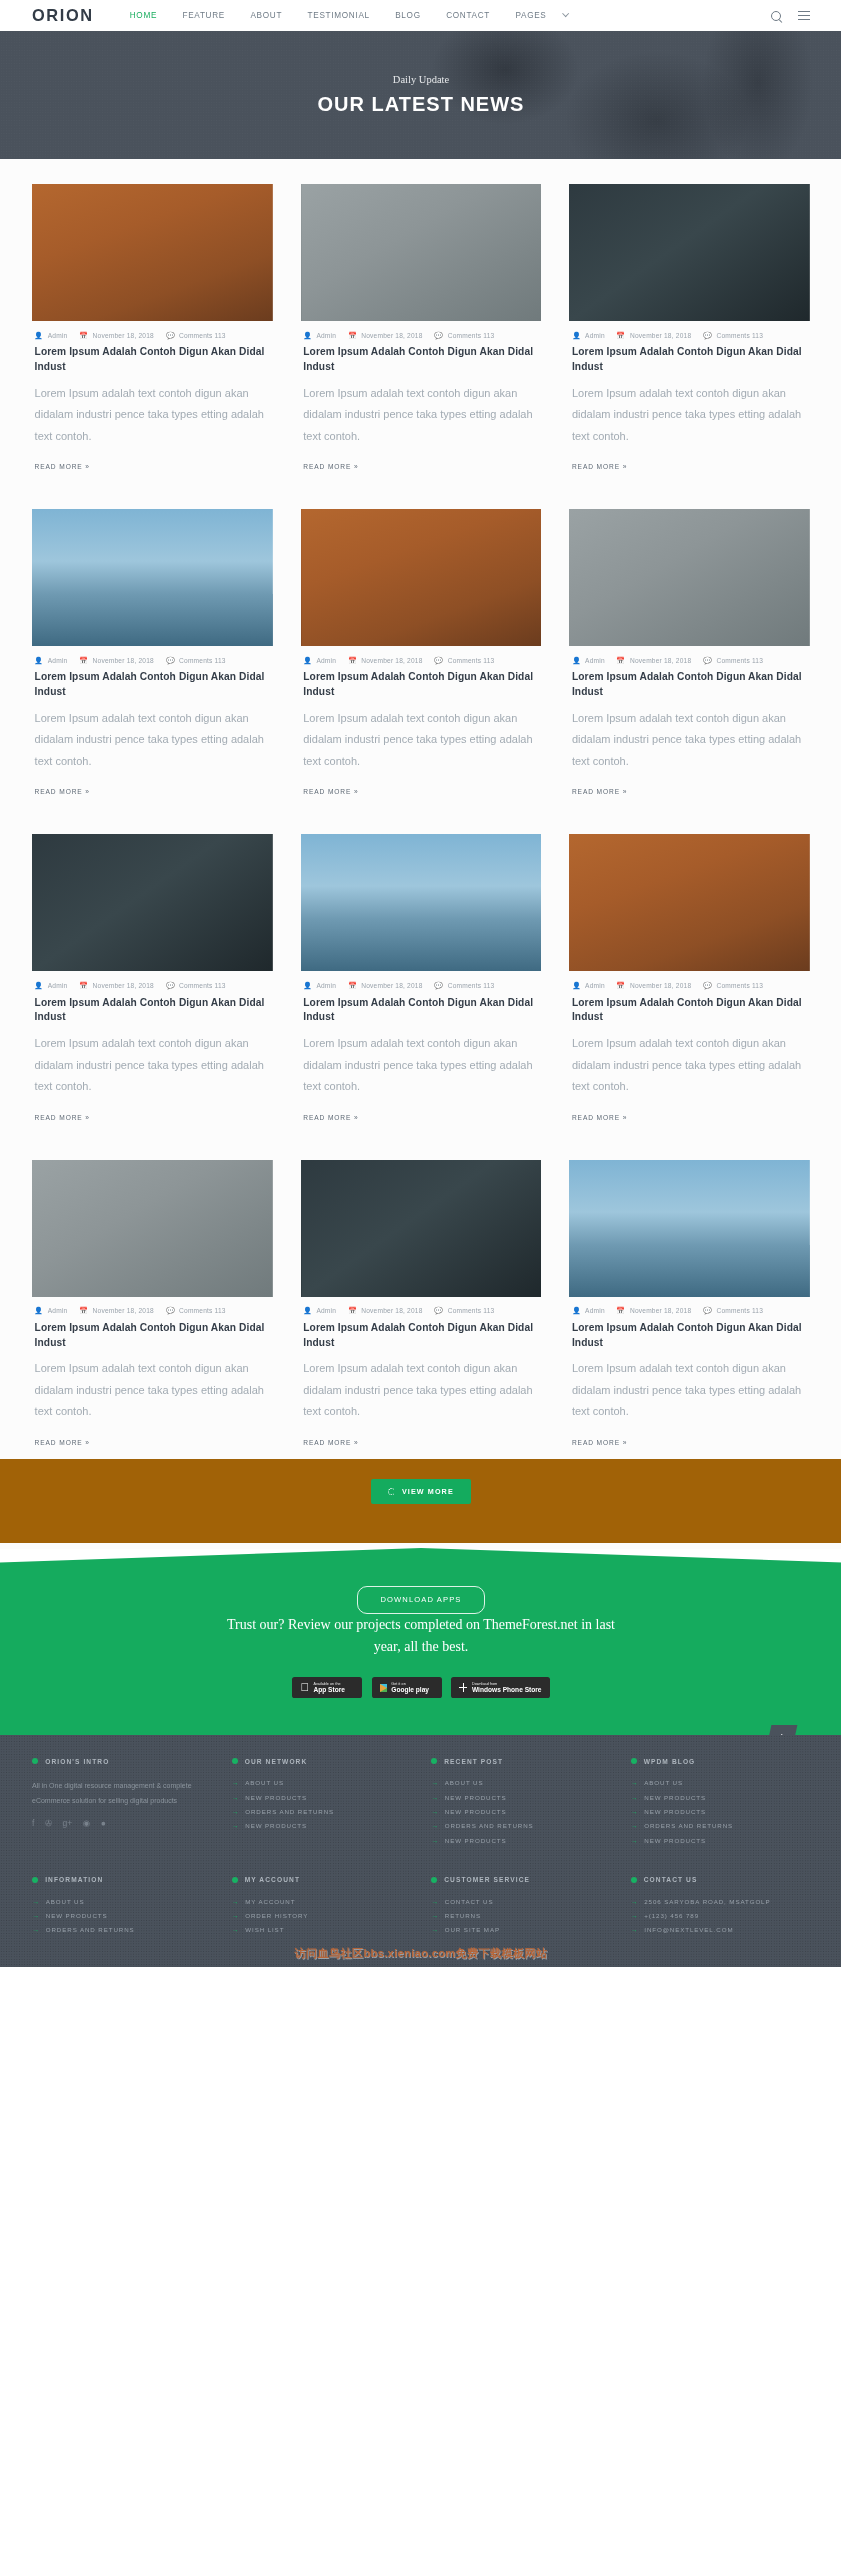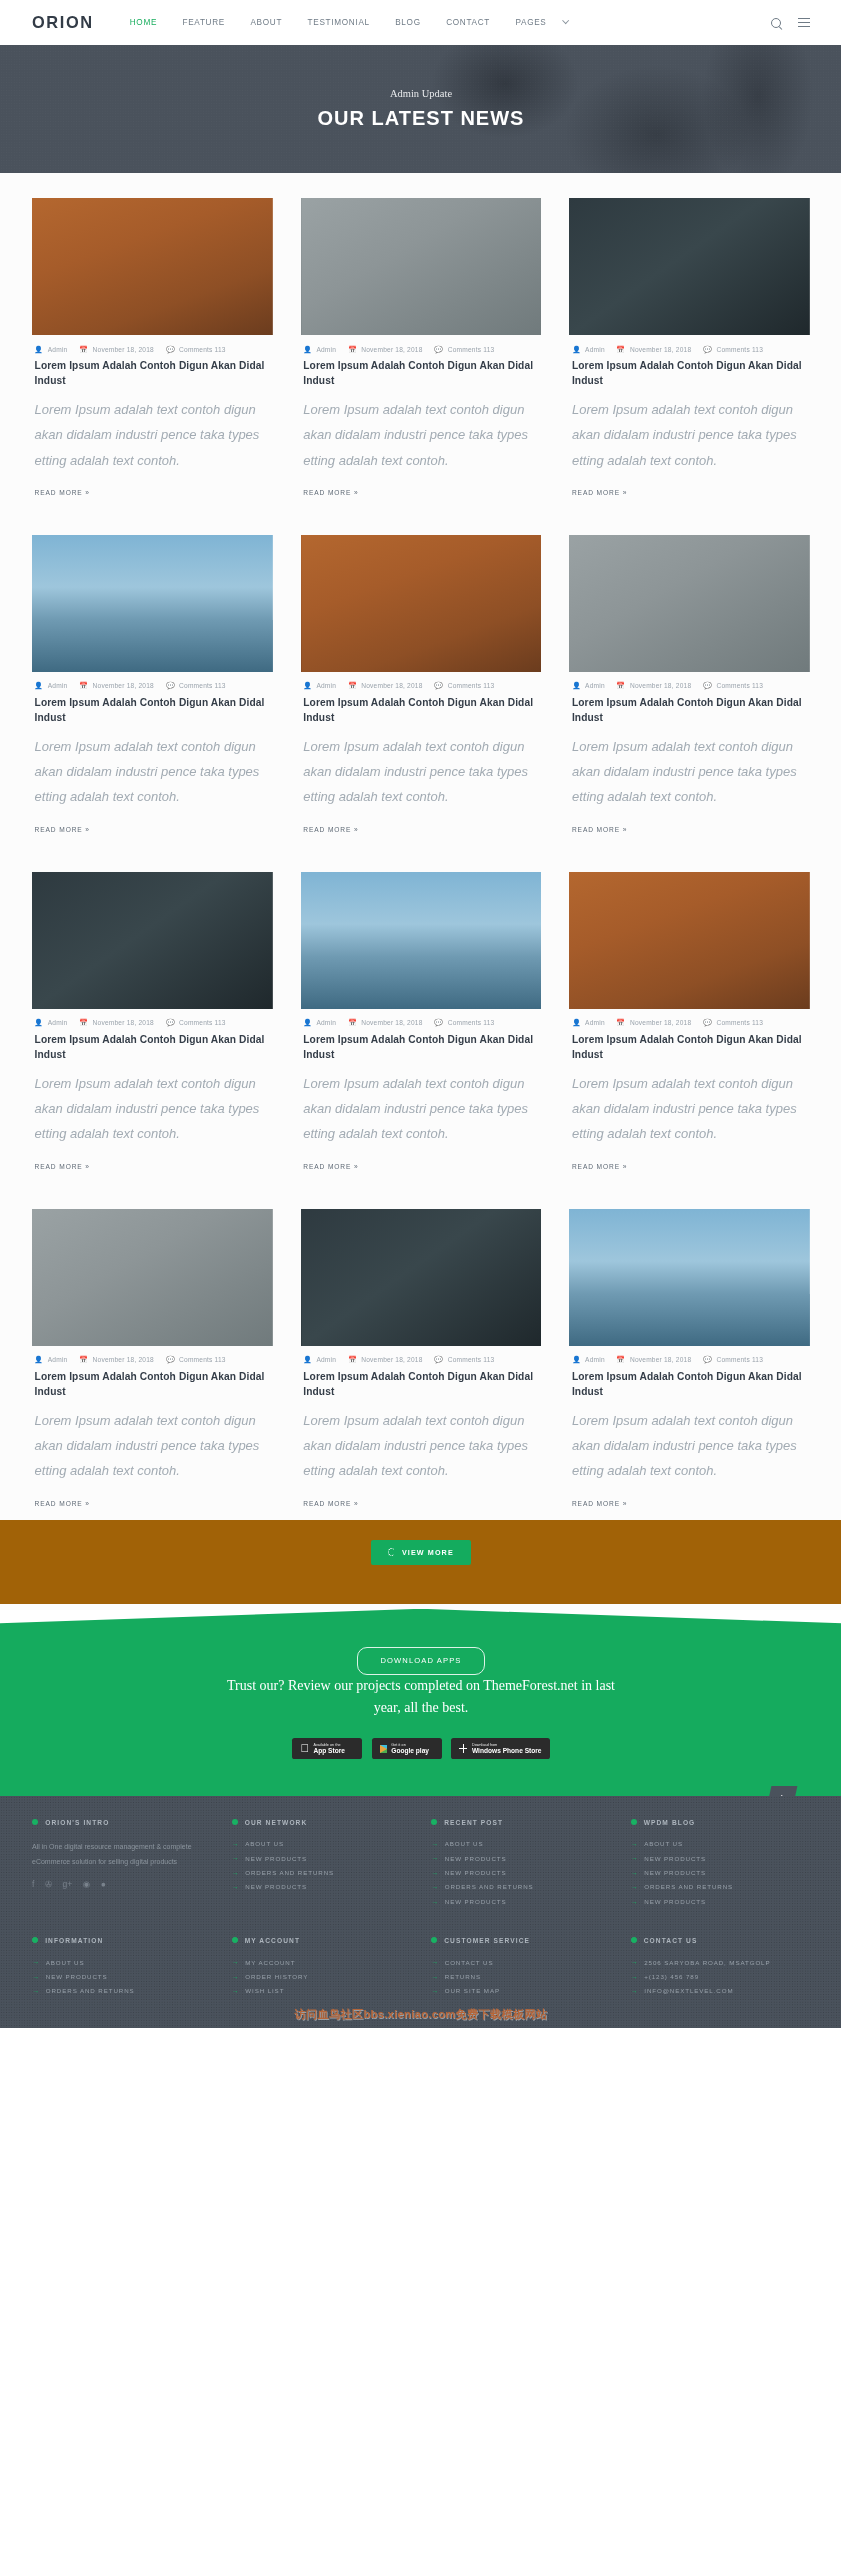--- a/index.html
+++ b/index.html
@@ -5,21 +5,21 @@
   * { box-sizing: border-box; margin: 0; padding: 0; }
   body {
     width: 842px;
     background: #fff;
     font-family: "Liberation Sans", sans-serif;
     -webkit-font-smoothing: antialiased;
   }
 
   
   .site-header {
-    height: 45px;
+    height: 31px;
     background: #ffffff;
     display: flex;
     align-items: center;
     padding: 0 32px;
   }
   .brand {
     font-size: 16.4px;
     font-weight: 900;
     letter-spacing: 1.6px;
     color: #333c47;
@@ -101,21 +101,21 @@
   }
   .post-body { padding: 10.5px 2.6px 0 2.6px; }
   .post-meta { display: flex; flex-wrap: wrap; align-items: center; gap: 3.3px 12px; margin-bottom: 6.6px; }
   .meta-item { display: inline-flex; align-items: center; gap: 4px; font-size: 6.6px; color: #9aa3ac; letter-spacing: 0.2px; }
   .meta-ico { color: #1aae5f; font-size: 7.2px; line-height: 1; }
   .post-title {
     font-size: 10.2px; font-weight: 700; color: #343d48;
     line-height: 1.45; margin-bottom: 8px; letter-spacing: 0.1px;
   }
   .post-excerpt {
-    font-size: 13px; color: #a2abb3; line-height: 1.95; margin-bottom: 12px; font-style: italic;
+    font-size: 11px; color: #a2abb3; line-height: 1.95; margin-bottom: 12px;
   }
   .read-more {
     font-size: 6.6px; letter-spacing: 0.9px; color: #5d6874;
     text-decoration: none; display: inline-block; padding-bottom: 13px;
   }
 
   
   .viewmore-wrap { text-align: center; padding: 20px 0 39px; background:#a16207; }
   .btn-viewmore {
     background: #14ab5e; color: #fff; border: none; cursor: pointer;
@@ -237,21 +237,21 @@
       <span class="burger">
           <span></span>
           <span></span>
           <span></span>
         </span>
     </button>
   </div>
 </header>
 
 <section class="hero">
-  <div class="hero-sub">Admin Update</div>
+  <div class="hero-sub">Daily Update</div>
   <h1 class="hero-title">OUR LATEST NEWS</h1>
 </section>
 
 <section class="blog-section">
   <div class="container">
     <div class="blog-grid" id="blog-grid">
         <article class="post-card">
     <div class="post-thumb" style="background-image: linear-gradient(160deg, rgb(180, 103, 47) 0%, rgb(166, 92, 42) 35%, rgb(142, 79, 37) 70%, rgb(107, 60, 30) 100%), radial-gradient(circle at 22% 52%, rgb(29, 29, 31) 0px, rgb(29, 29, 31) 16%, transparent 17%), radial-gradient(at 62% 30%, rgb(217, 201, 168) 0px, rgb(217, 201, 168) 12%, transparent 13%); background-blend-mode: normal;"></div>
     <div class="post-body">
       <div class="post-meta">

